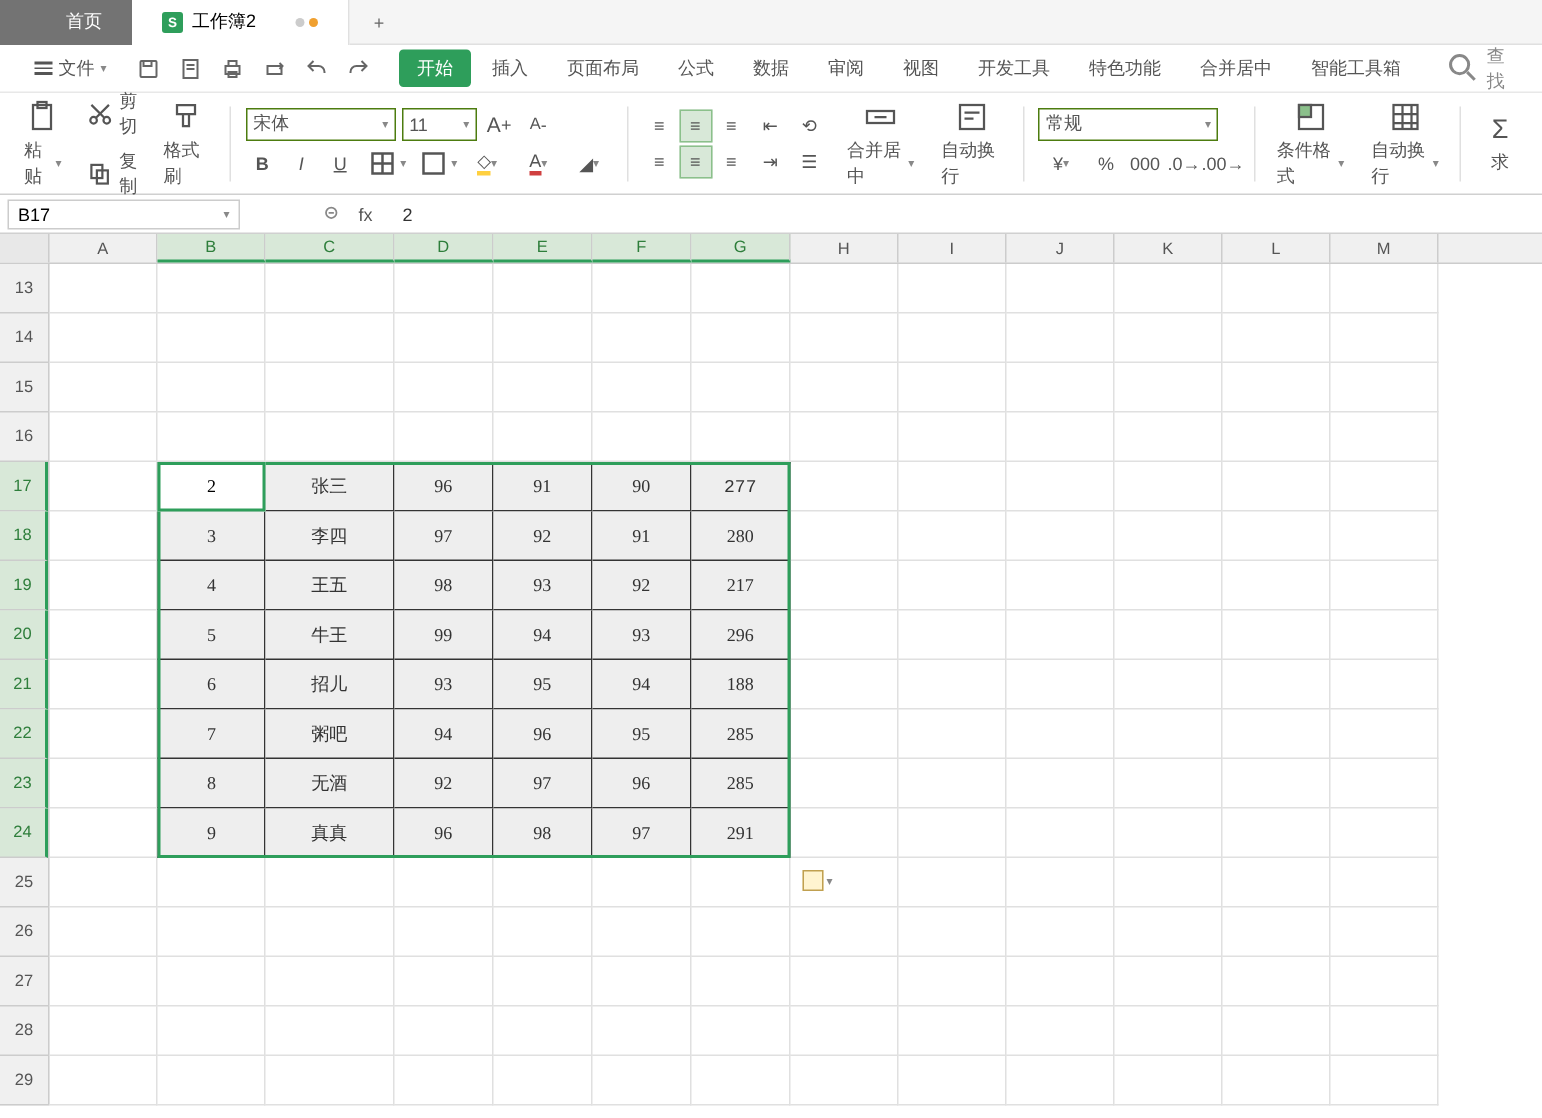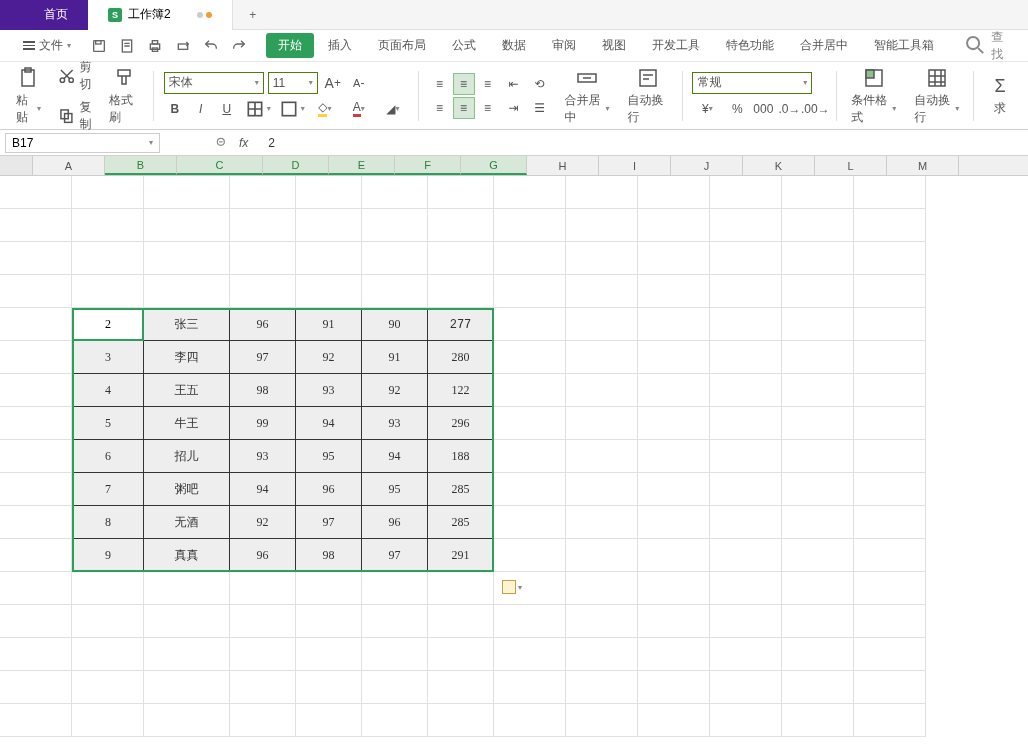--- a/index.html
+++ b/index.html
@@ -1,21 +1,21 @@
 <!DOCTYPE html>
 <html><head>
 <meta charset="utf-8">
 <style>
 * { margin: 0; padding: 0; box-sizing: border-box; font-family: "Microsoft YaHei", sans-serif; font-size: 12px; }
 body { background: #fff; overflow: hidden; width: 1028px; height: 745px; }
 
 
 .tab-bar { height: 30px; background: #f5f5f5; display: flex; align-items: center; border-bottom: 1px solid #e0e0e0; }
 .tab { height: 30px; padding: 0 20px; display: flex; align-items: center; gap: 6px; cursor: pointer; }
-.tab.home { background: #4c1d95; color: #fff; padding-left: 44px; }
+.tab.home { background: #737373; color: #fff; padding-left: 44px; }
 .tab.file { background: #fff; border-right: 1px solid #e0e0e0; }
 .tab-icon-s { width: 14px; height: 14px; background: #2e9e5b; border-radius: 2px; display: flex; align-items: center; justify-content: center; color: #fff; font-size: 9px; font-weight: bold; }
 .tab-dots { display: flex; gap: 3px; margin-left: 20px; }
 .dot { width: 6px; height: 6px; border-radius: 50%; }
 .dot.gray { background: #ccc; }
 .dot.orange { background: #f0a030; }
 .tab-new { width: 40px; display: flex; justify-content: center; color: #666; font-size: 16px; }
 
 
 .menu-bar { height: 32px; background: #fff; display: flex; align-items: center; padding: 0 15px; gap: 4px; border-bottom: 1px solid #e8e8e8; }
@@ -46,21 +46,21 @@
 .align-grid { display: grid; grid-template-columns: repeat(3,22px); gap: 2px; }
 .align-btn { width: 22px; height: 22px; display: flex; align-items: center; justify-content: center; color: #555; }
 .align-btn.active { background: #d8e8d8; border: 1px solid #8bc08b; }
 .indent-col { display: flex; flex-direction: column; gap: 2px; }
 .ribbon-sep { width: 1px; height: 50px; background: #e0e0e0; }
 
 
 .formula-bar { height: 26px; background: #fff; display: flex; align-items: center; border-bottom: 1px solid #d0d0d0; }
 .name-box { width: 155px; border: 1px solid #ccc; margin: 0 5px; height: 20px; display: flex; align-items: center; padding: 0 6px; justify-content: space-between; }
 .fx-area { display: flex; align-items: center; gap: 10px; padding: 0 10px; margin-left: 40px; }
-.fx-icon { font-style: italic; color: #555; text-align: right; }
+.fx-icon { color: #555; text-align: right; }
 .formula-val { color: #333; margin-left: 10px; }
 
 
 .sheet { position: relative; background: #fff; }
 .col-headers { display: flex; height: 20px; background: #f0f0f0; border-bottom: 1px solid #ccc; }
 .corner { width: 33px; background: #e8e8e8; border-right: 1px solid #ccc; }
 .col-h { border-right: 1px solid #ccc; display: flex; align-items: center; justify-content: center; color: #555; font-size: 11px; }
 .col-h.sel-col { background: #d8e8d8; color: #2e7e3b; border-bottom: 2px solid #2e9e5b; }
 .grid-body { display: flex; }
 .row-headers { width: 33px; background: #f0f0f0; border-right: 1px solid #ccc; }
@@ -377,20 +377,39 @@
         <div class="col-h sel-col" style="width: 66px;">G</div>
         <div class="col-h" style="width: 72px;">H</div>
         <div class="col-h" style="width: 72px;">I</div>
         <div class="col-h" style="width: 72px;">J</div>
         <div class="col-h" style="width: 72px;">K</div>
         <div class="col-h" style="width: 72px;">L</div>
         <div class="col-h" style="width: 72px;">M</div>
       </div>
   </div>
   <div class="grid-body">
+    <div class="row-headers" id="row-header-container">
+        <div class="row-h">13</div>
+        <div class="row-h">14</div>
+        <div class="row-h">15</div>
+        <div class="row-h">16</div>
+        <div class="row-h sel-row">17</div>
+        <div class="row-h sel-row">18</div>
+        <div class="row-h sel-row">19</div>
+        <div class="row-h sel-row">20</div>
+        <div class="row-h sel-row">21</div>
+        <div class="row-h sel-row">22</div>
+        <div class="row-h sel-row">23</div>
+        <div class="row-h sel-row">24</div>
+        <div class="row-h">25</div>
+        <div class="row-h">26</div>
+        <div class="row-h">27</div>
+        <div class="row-h">28</div>
+        <div class="row-h">29</div>
+      </div>
     <div class="cells" id="cells-container">
         <div class="cell-row">
           <div class="cell" style="width: 72px;"></div>
           <div class="cell" style="width: 72px;"></div>
           <div class="cell" style="width: 86px;"></div>
           <div class="cell" style="width: 66px;"></div>
           <div class="cell" style="width: 66px;"></div>
           <div class="cell" style="width: 66px;"></div>
           <div class="cell" style="width: 66px;"></div>
           <div class="cell" style="width: 72px;"></div>
@@ -475,21 +494,21 @@
           <div class="cell" style="width: 72px;"></div>
           <div class="cell" style="width: 72px;"></div>
         </div>
         <div class="cell-row">
           <div class="cell" style="width: 72px;"></div>
           <div class="cell data data-first" style="width: 72px;">4</div>
           <div class="cell data" style="width: 86px;">王五</div>
           <div class="cell data" style="width: 66px;">98</div>
           <div class="cell data" style="width: 66px;">93</div>
           <div class="cell data" style="width: 66px;">92</div>
-          <div class="cell data" style="width: 66px;">122</div>
+          <div class="cell data" style="width: 66px;">217</div>
           <div class="cell" style="width: 72px;"></div>
           <div class="cell" style="width: 72px;"></div>
           <div class="cell" style="width: 72px;"></div>
           <div class="cell" style="width: 72px;"></div>
           <div class="cell" style="width: 72px;"></div>
           <div class="cell" style="width: 72px;"></div>
         </div>
         <div class="cell-row">
           <div class="cell" style="width: 72px;"></div>
           <div class="cell data data-first" style="width: 72px;">5</div>

